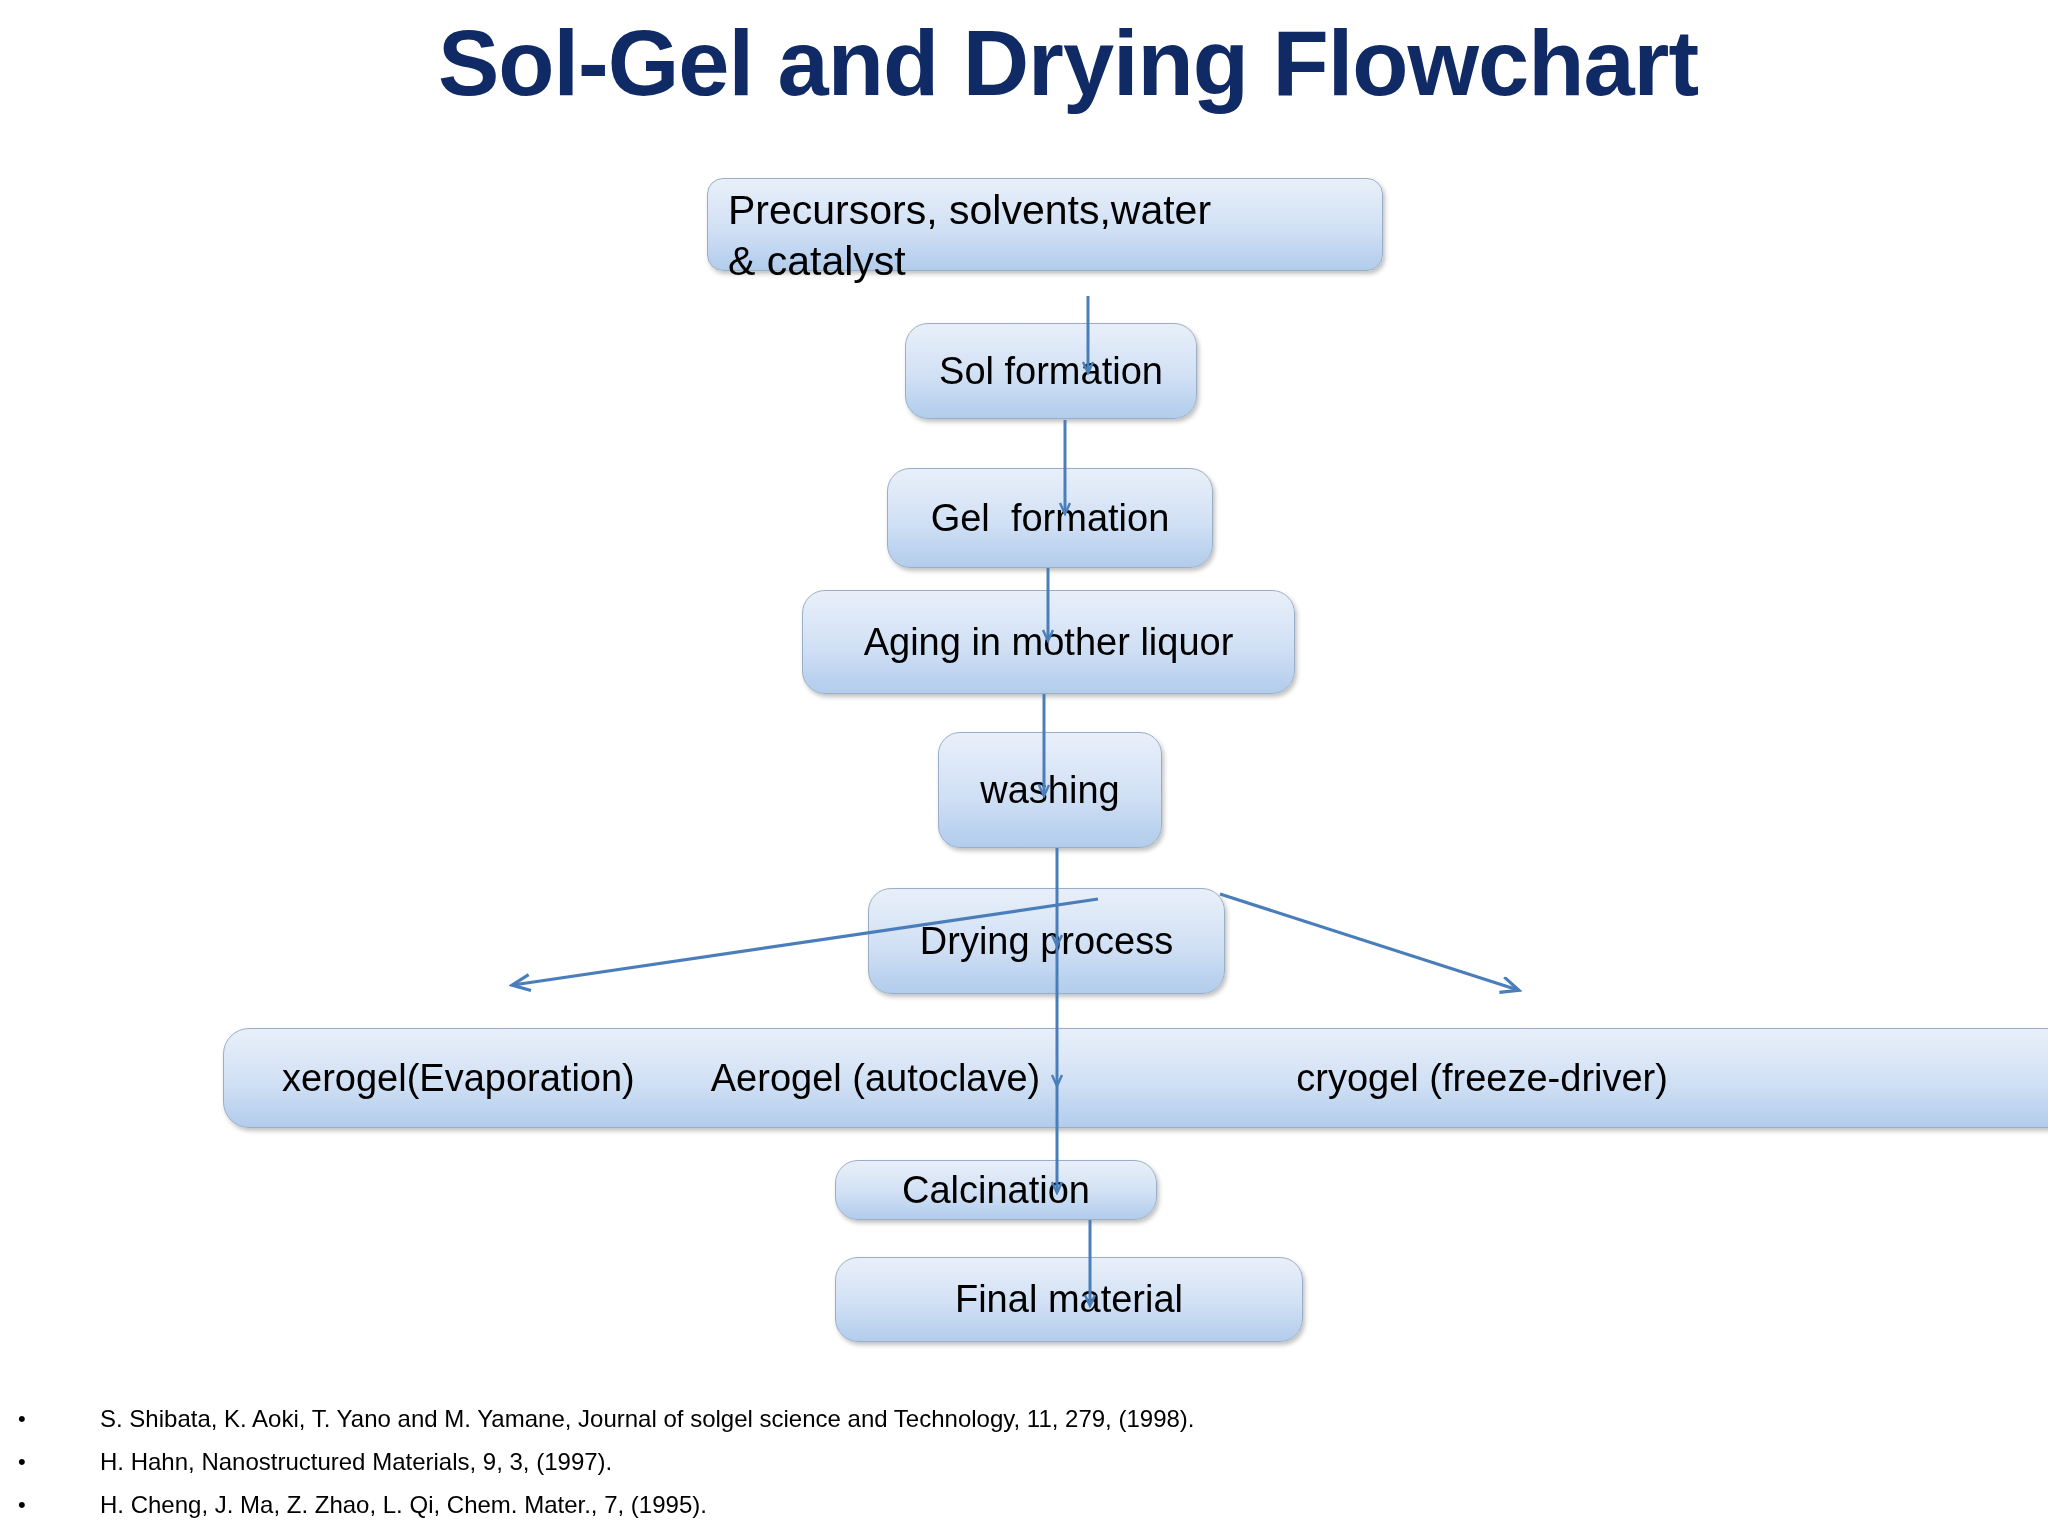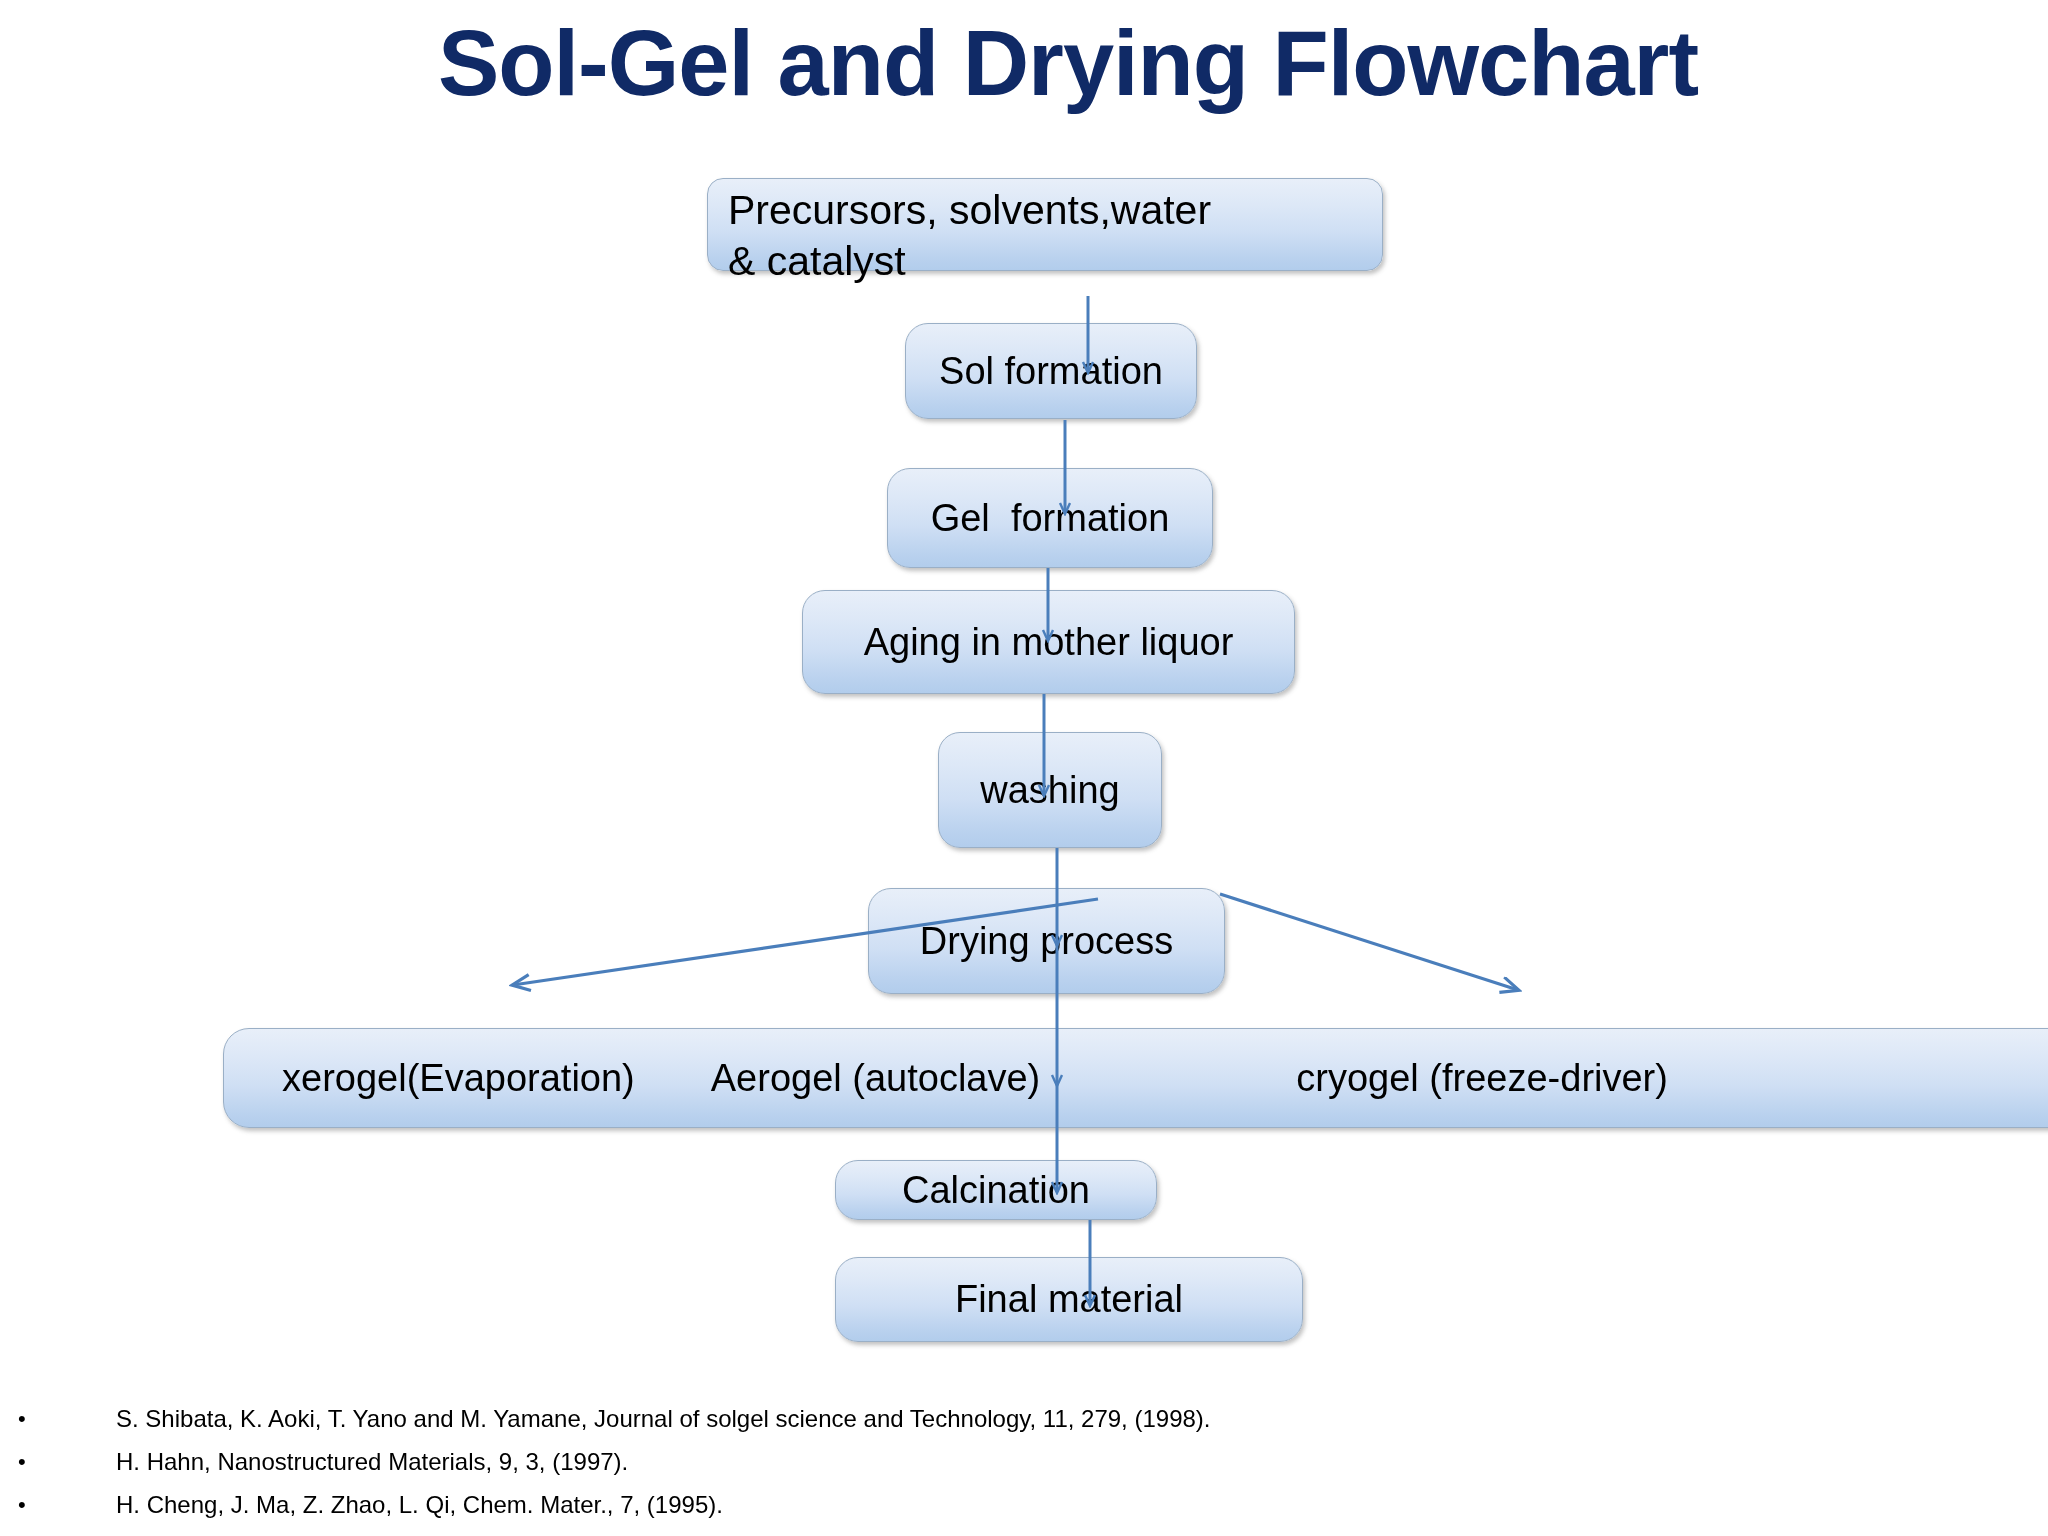--- a/index.html
+++ b/index.html
@@ -116,21 +116,21 @@
     height: 43px;
   }
   .ref-bullet {
     width: 22px;
     margin-left: 18px;
     flex: 0 0 auto;
     font-size: 22px;
     line-height: 30px;
   }
   .ref-text {
-    margin-left: 76px;
+    margin-left: 60px;
     line-height: 30px;
     white-space: nowrap;
   }
 </style>
 </head>
 <body>
 
 <div id="slide">
 
   <div id="title">Sol-Gel and Drying Flowchart</div>

